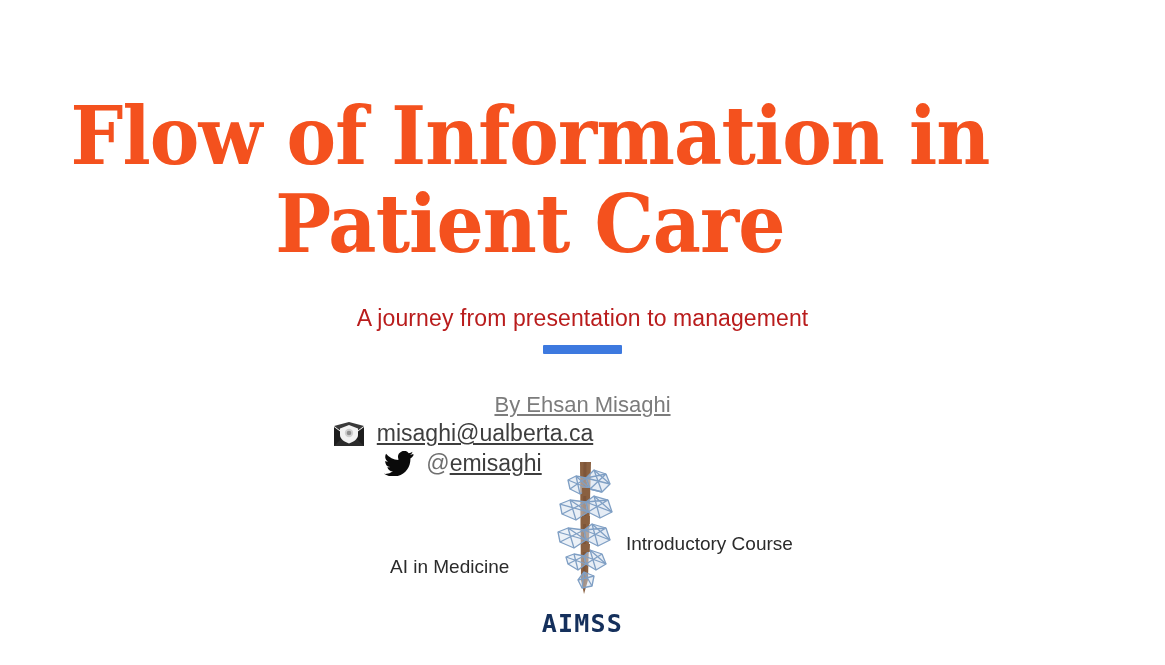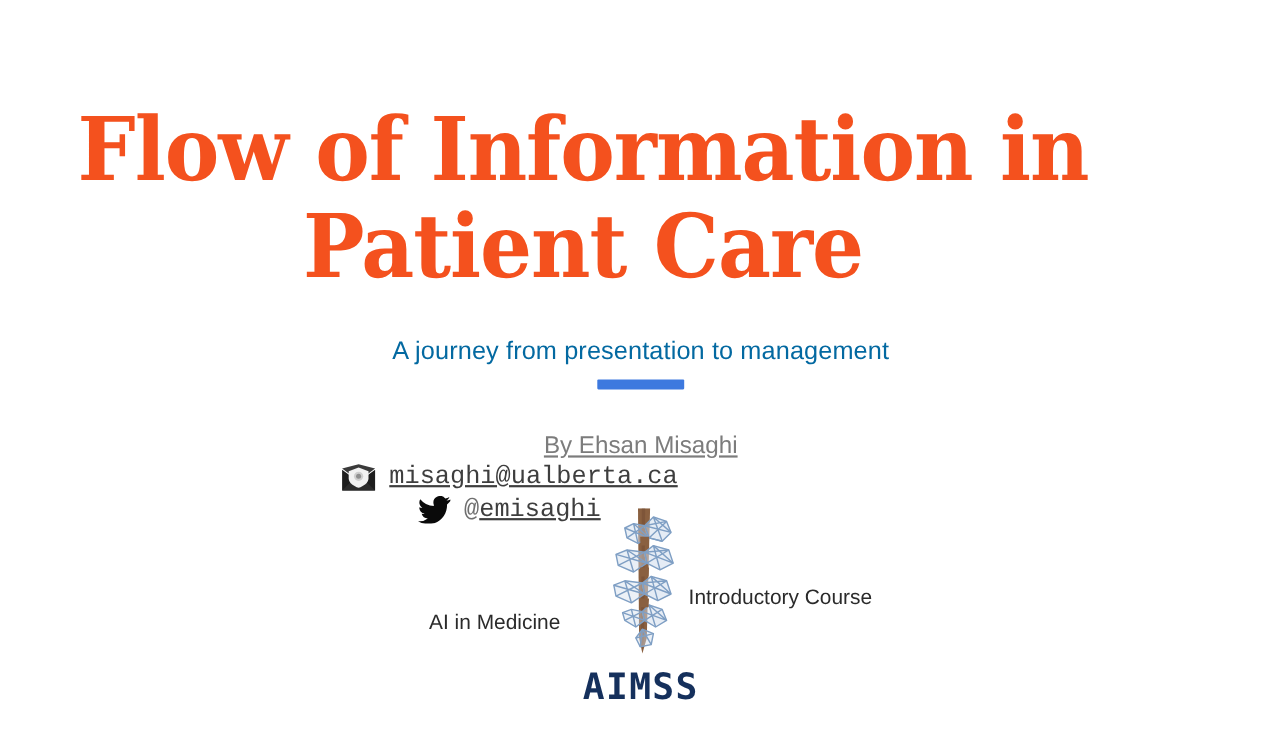--- a/index.html
+++ b/index.html
@@ -42,21 +42,21 @@
 
   
   .subtitle {
     position: absolute;
     top: 303px;
     left: 0;
     width: 1165px;
     text-align: center;
     font-size: 23px;
     line-height: 30px;
-    color: #0369a1;
+    color: #b91c1c;
     letter-spacing: 0.1px;
   }
 
   
   .divider {
     position: absolute;
     top: 345px;
     left: 543px;
     width: 79px;
     height: 9px;
@@ -77,21 +77,20 @@
     text-decoration: underline;
   }
   .contact-row {
     position: absolute;
     left: 0;
     width: 926px;
     display: flex;
     align-items: center;
     justify-content: center;
     gap: 12px;
-    font-family: Liberation Mono, monospace;
   }
   .contact-email { top: 419px; }
   .contact-twitter { top: 449px; }
 
   .contact-text {
     font-size: 23px;
     line-height: 29px;
     color: #3e3e3e;
     white-space: nowrap;
   }
@@ -130,21 +129,21 @@
   .logo svg { display: block; }
 
   .logo-wordmark {
     position: absolute;
     top: 609px;
     left: 0;
     width: 1165px;
     text-align: center;
     font-family: "DejaVu Sans Mono", "Liberation Mono", monospace;
     font-weight: bold;
-    font-size: 33px;
+    font-size: 25px;
     line-height: 30px;
     letter-spacing: 1.2px;
     color: #15305c;
   }
 </style>
 </head>
 <body>
 
 <div id="slide">
 

